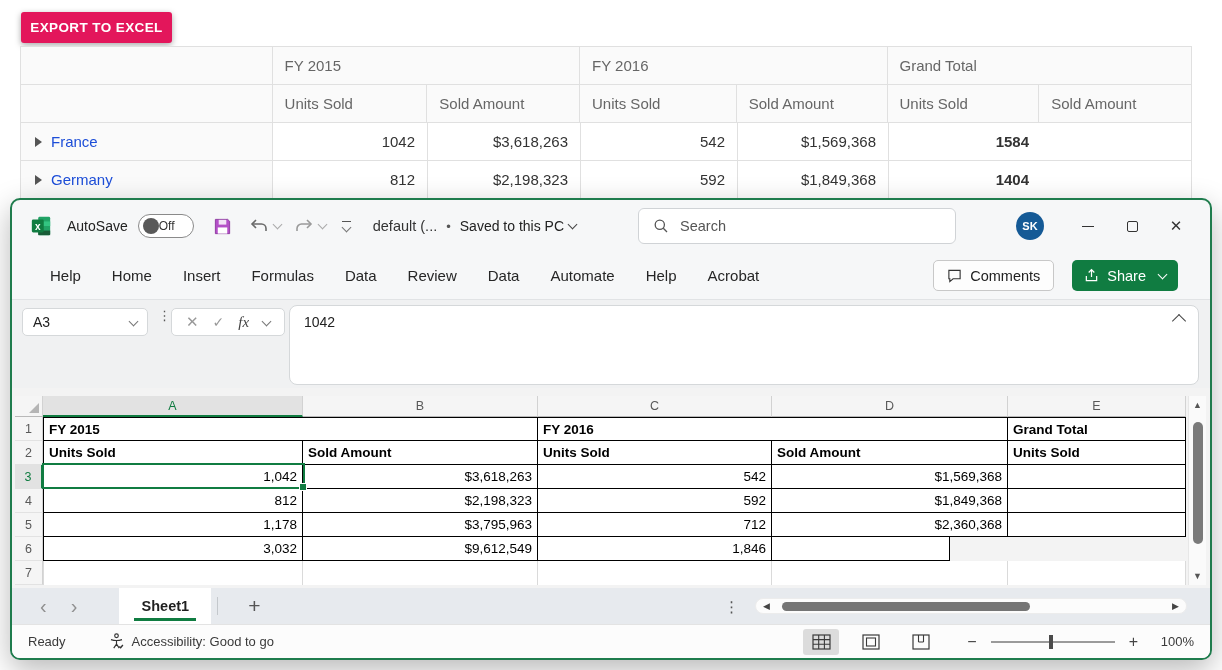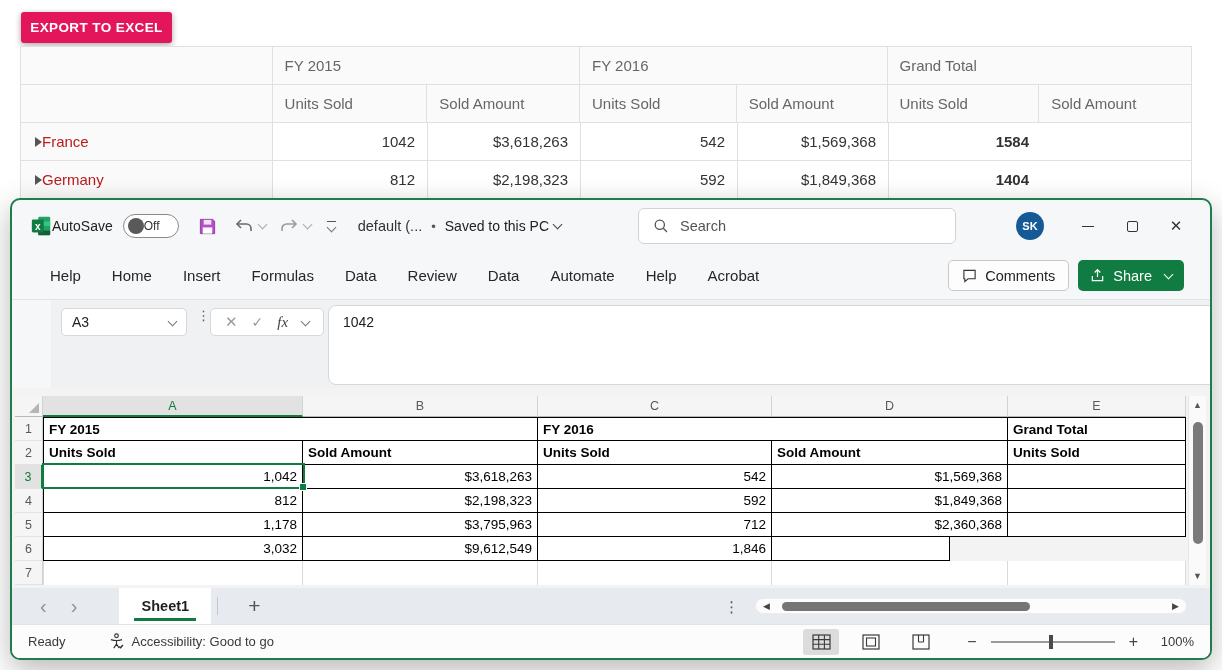--- a/index.html
+++ b/index.html
@@ -10,21 +10,21 @@
   
   .btn-export { position:absolute; left:21px; top:12px; width:151px; height:31px; background:var(--pink);
     color:#fff; font-weight:bold; font-size:13.5px; letter-spacing:.4px; display:flex; align-items:center;
     justify-content:center; border:none; border-radius:3px; box-shadow:0 2px 6px rgba(0,0,0,.35); cursor:pointer; }
   #pivot { position:absolute; left:20px; top:46px; width:1172px; border:1px solid #e0e0e0; border-bottom:none;
     font-size:15px; color:#333; background:#fff; }
   .prow { display:flex; height:38px; border-bottom:1px solid #e0e0e0; }
   .pcell { display:flex; align-items:center; padding:0 12px; border-right:1px solid #e0e0e0; overflow:hidden; }
   .pcell:last-child { border-right:none; }
   .phead { background:#fafafa; color:#666; }
-  .plabel { background:#fafafa; color:#b91c1c; padding-left:14px; }
+  .plabel { background:#fafafa; color:#1d4ed8; gap:9px; padding-left:14px; }
   .pnum { justify-content:flex-end; color:#333; }
   .pbold { font-weight:bold; }
   .tri { width:0; height:0; border-left:7px solid #555; border-top:5px solid transparent; border-bottom:5px solid transparent; }
 
   
   #xl { position:absolute; left:10px; top:198px; width:1202px; height:462px; background:#f6f7f8;
     border:2px solid var(--bordergreen); border-radius:10px; box-shadow:0 10px 30px rgba(0,0,0,.28); overflow:hidden; }
 
   
   #titlebar { position:relative; height:52px; display:flex; align-items:center; padding-left:18px; }
@@ -48,29 +48,29 @@
     font-weight:bold; display:flex; align-items:center; justify-content:center; margin-right:22px; cursor:pointer; }
   .winbtn { width:44px; height:36px; display:flex; align-items:center; justify-content:center; cursor:pointer; color:#333; }
   .minglyph { width:12px; border-top:1.5px solid #333; }
   .maxglyph { width:11px; height:11px; border:1.3px solid #333; border-radius:2px; }
   .closeglyph { font-size:15px; }
 
   
   #menubar { position:relative; height:48px; display:flex; align-items:center; padding-left:38px; gap:31px;
     border-bottom:1px solid #e1e3e5; background:#f6f7f8; }
   .mtab { font-size:15px; color:#262626; cursor:pointer; white-space:nowrap; }
-  .mb-right { position:absolute; right:26px; top:8px; display:flex; gap:9px;justify-content:flex-end; }
+  .mb-right { position:absolute; right:32px; top:8px; display:flex; gap:18px;justify-content:flex-end; }
   .btn-comments { height:31px; padding:0 13px; background:#fdfdfd; border:1px solid #c8c8c8; border-radius:5px;
     display:flex; align-items:center; gap:8px; font-size:14.5px; color:#222; cursor:pointer; }
   .btn-share { height:31px; padding:0 12px; background:var(--green); border:none; border-radius:5px;
     display:flex; align-items:center; gap:8px; font-size:14.5px; color:#fff; cursor:pointer; }
   .btn-share .chev { border-color:#fff; margin-top:-2px; }
 
   
-  #fstrip { position:relative; height:88px; background:#f0f1f2;margin-left:39px; }
+  #fstrip { position:relative; height:88px; background:#f0f1f2; }
   .namebox { position:absolute; left:10px; top:8px; width:126px; height:28px; background:#fff;
     border:1px solid #d5d8da; border-radius:5px; display:flex; align-items:center; padding:0 10px; font-size:14px; color:#222; cursor:pointer; }
   .namebox .chev { margin-left:auto; margin-top:-2px; }
   .vdots { position:absolute; left:146px; top:13px; color:#555; font-size:13px; letter-spacing:0; line-height:6px; }
   .fxbox { position:absolute; left:159px; top:8px; width:114px; height:28px; background:#fff;
     border:1px solid #d5d8da; border-radius:5px; display:flex; align-items:center; justify-content:space-evenly; }
   .fxbox .x { color:#999; font-size:15px; cursor:pointer; }
   .fxbox .ck { color:#999; font-size:14px; cursor:pointer; }
   .fxbox .fx { font-family:"Liberation Serif", serif; font-style:italic; font-size:15px; color:#444; cursor:pointer; }
   .fxbox .chev { margin:0 0 2px 0; }
@@ -184,21 +184,21 @@
 <div id="xl">
 
   <div id="titlebar">
     <svg width="22" height="22" viewBox="0 0 24 24">
       <rect x="9" y="2" width="13" height="20" rx="1.5" fill="#21a366"></rect>
       <rect x="9" y="7" width="13" height="5" fill="#33c481"></rect>
       <rect x="9" y="17" width="13" height="5" fill="#185c37"></rect>
       <rect x="2" y="5" width="13" height="14" rx="1.5" fill="#107c41"></rect>
       <text x="8.5" y="16.5" fill="#fff" font-size="11" font-weight="bold" text-anchor="middle" font-family="Liberation Sans, sans-serif">x</text>
     </svg>
-    <span class="tb-txt" style="">AutoSave</span>
+    <span class="tb-txt" style="margin-left:15px">AutoSave</span>
     <div class="toggle">
       <div class="knob"></div>
       <span class="tgl-state">Off</span>
     </div>
     <svg width="19" height="19" viewBox="0 0 20 20" style="margin-left:19px; cursor:pointer">
       <path d="M2.5 2.5h13l2 2v13h-15z" fill="#b44fc8" stroke="#8d3aa0"></path>
       <rect x="6" y="3" width="8" height="5" fill="#f3e2f7"></rect>
       <rect x="5" y="11" width="10" height="6.5" fill="#fff"></rect>
     </svg>
     <span style="display:flex; align-items:center; margin-left:17px; cursor:pointer">

